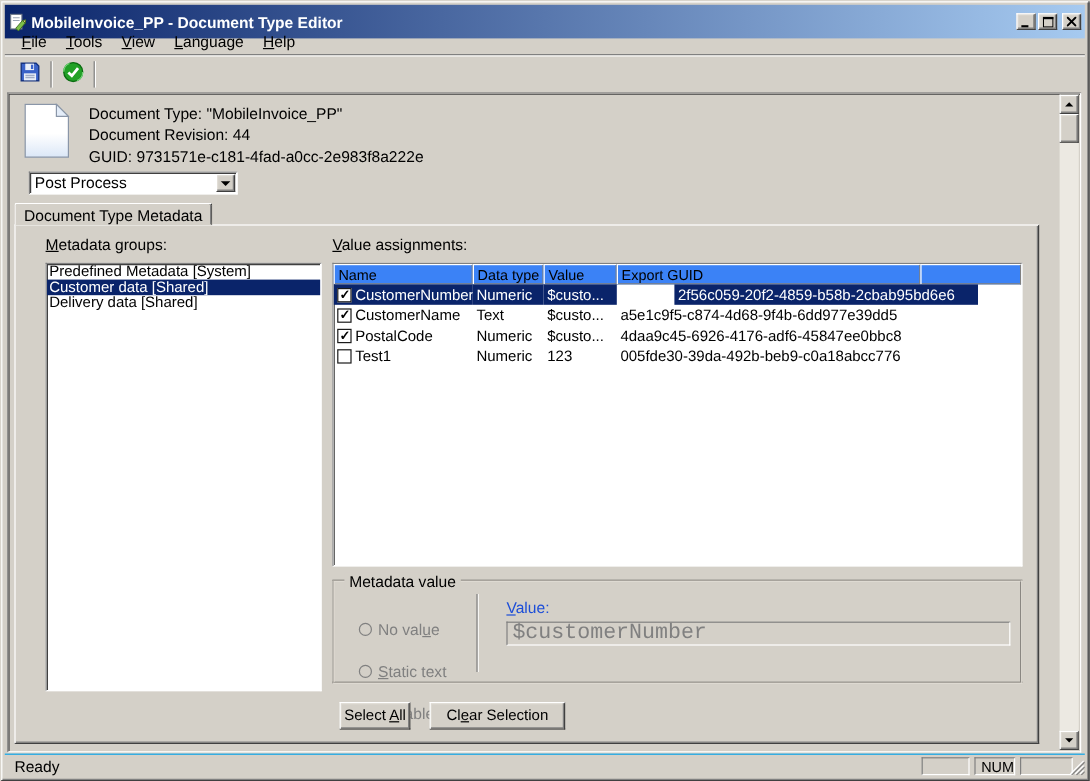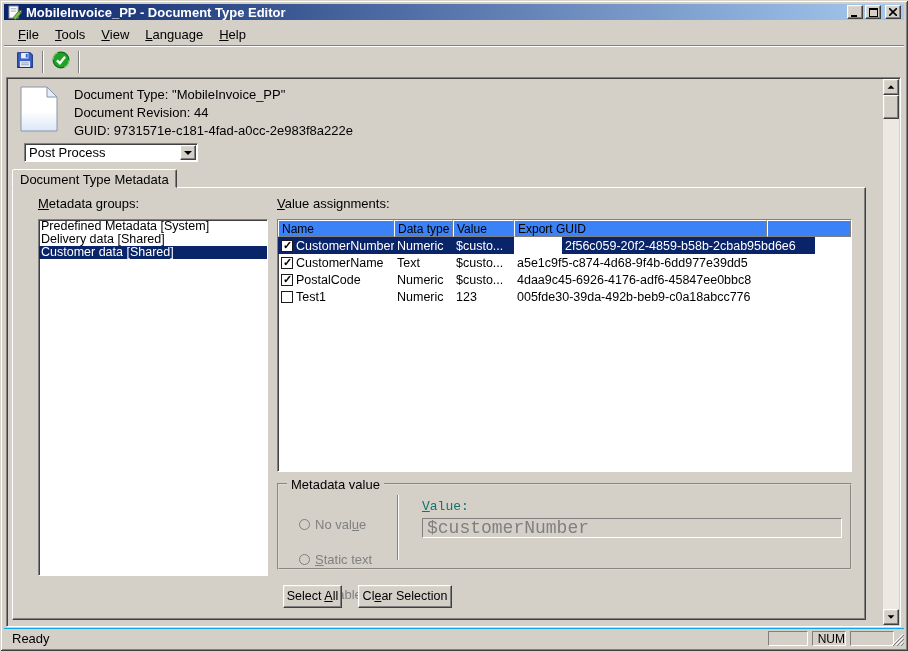--- a/index.html
+++ b/index.html
@@ -8,21 +8,21 @@
 
   .window { position:absolute; left:0; top:0; width:908px; height:651px; background:#d4d0c8;
     box-shadow: inset 1px 1px 0 #d8d4cc, inset -1px -1px 0 #404040, inset 2px 2px 0 #fff, inset -2px -2px 0 #808080; }
 
   
   .raised { background:#d4d0c8; border:1px solid; border-color:#fff #404040 #404040 #fff; box-shadow: inset -1px -1px 0 #808080, inset 1px 1px 0 #dcd8d0; }
   .sunken { border:1px solid; border-color:#808080 #fff #fff #808080; box-shadow: inset 1px 1px 0 #404040; }
   .sunken-lite { border:1px solid; border-color:#808080 #fff #fff #808080; }
 
   
-  .titlebar { position:absolute; left:4px; top:4px; right:4px; height:16px;
+  .titlebar { position:absolute; left:4px; top:4px; right:4px; height:28px;
     background:linear-gradient(to right,#0a246a,#a6caf0); display:flex; align-items:center; padding:0 3px; }
   .titlebar .app-icon { width:15px; height:15px; margin-right:4px; flex:none; }
   .titlebar .title-text { color:#fff; font-weight:bold; font-size:13px; white-space:nowrap; flex:1; }
   .win-btn { width:16px; height:14px; margin-left:2px; display:flex; align-items:center; justify-content:center; flex:none; }
   .win-btn.close { margin-left:4px; }
 
   
   .menubar { position:absolute; left:4px; top:24px; right:4px; height:21px; display:flex; align-items:center; padding-left:6px; }
   .menu-item { padding:2px 8px; }
   .toolbar { position:absolute; left:4px; top:45px; right:4px; height:32px; border-top:1px solid #808080; box-shadow: inset 0 1px 0 #fff; display:flex; align-items:center; padding-left:9px; }
@@ -64,27 +64,27 @@
   .checkbox { width:12px; height:12px; background:#fff; border:1px solid #1a1a1a; margin-right:3px; flex:none; position:relative; }
   .checkbox.checked::after { content:"\2713"; position:absolute; left:1px; top:-2px; font-size:11px; font-weight:bold; color:#000; }
 
   .groupbox { position:absolute; left:264px; top:295px; width:575px; height:87px; border:2px groove #dedad2; }
   .groupbox-title { position:absolute; left:8px; top:-8px; background:#d4d0c8; padding:0 4px; }
   .radio-col { position:absolute; left:20px; top:12px; }
   .radio-row { display:flex; align-items:center; height:15px; margin-bottom:6px; color:#808080;margin-top:20px; }
   .radio { width:11px; height:11px; border:1px solid #808080; border-radius:50%; background:#d4d0c8; margin-right:5px; position:relative; flex:none; }
   .radio.on::after { content:""; position:absolute; left:2px; top:2px; width:5px; height:5px; border-radius:50%; background:#6e6e6e; }
   .vsep { position:absolute; left:118px; top:10px; bottom:8px; width:2px; border-left:1px solid #808080; border-right:1px solid #fff; }
-  .value-label { position:absolute; left:143px; top:14px; color:#0f766e;font-family:Liberation Mono, monospace; }
+  .value-label { position:absolute; left:143px; top:14px; color:#1d4ed8; }
   .value-input { position:absolute; left:143px; top:33px; width:420px; height:20px; background:#d4d0c8; color:#808080;
     font-family:Liberation Mono, monospace; font-size:18px; padding:0 4px; }
 
   .btn { position:absolute; height:23px; font-size:12.5px; text-align:center; line-height:20px; white-space:nowrap; }
   .btn-select-all { left:270px; top:397px; width:59px; }
-  .btn-clear { left:345px; top:397px; width:94px; }
+  .btn-clear { left:345px; top:397px; width:113px; }
 
   
   .scrollbar { position:absolute; top:1px; right:1px; bottom:1px; width:16px; background:#ece9e2; }
   .sb-btn { position:absolute; left:0; width:16px; height:16px; display:flex; align-items:center; justify-content:center; }
   .sb-btn .arrow-up, .sb-btn .arrow-down { transform:scale(0.85); }
   .sb-up { top:0; } .sb-down { bottom:0; }
   .sb-thumb { position:absolute; left:0; top:16px; width:16px; height:24px; }
 
   
   .statusbar { position:absolute; left:4px; right:4px; bottom:4px; height:19px; border-top:1px solid #0ea5e9; }
@@ -186,22 +186,22 @@
       </span>
     </div>
 
     <div class="tab">Document Type Metadata</div>
 
     <div class="tabpage">
 
       <div class="groups-label"><u>M</u>etadata groups:</div>
       <div class="listbox sunken">
           <div class="lb-item">Predefined Metadata [System]</div>
+          <div class="lb-item selected">Customer data [Shared]</div>
           <div class="lb-item">Delivery data [Shared]</div>
-          <div class="lb-item selected">Customer data [Shared]</div>
         </div>
 
       <div class="va-label"><u>V</u>alue assignments:</div>
       <div class="listview sunken">
         <div class="lv-header">
             <div class="lv-h" style="width: 116px;">Name</div>
             <div class="lv-h" style="width: 59px;">Data type</div>
             <div class="lv-h" style="width: 61px;">Value</div>
             <div class="lv-h" style="width: 253px;">Export GUID</div>
             <div class="lv-h lv-fill"></div>

